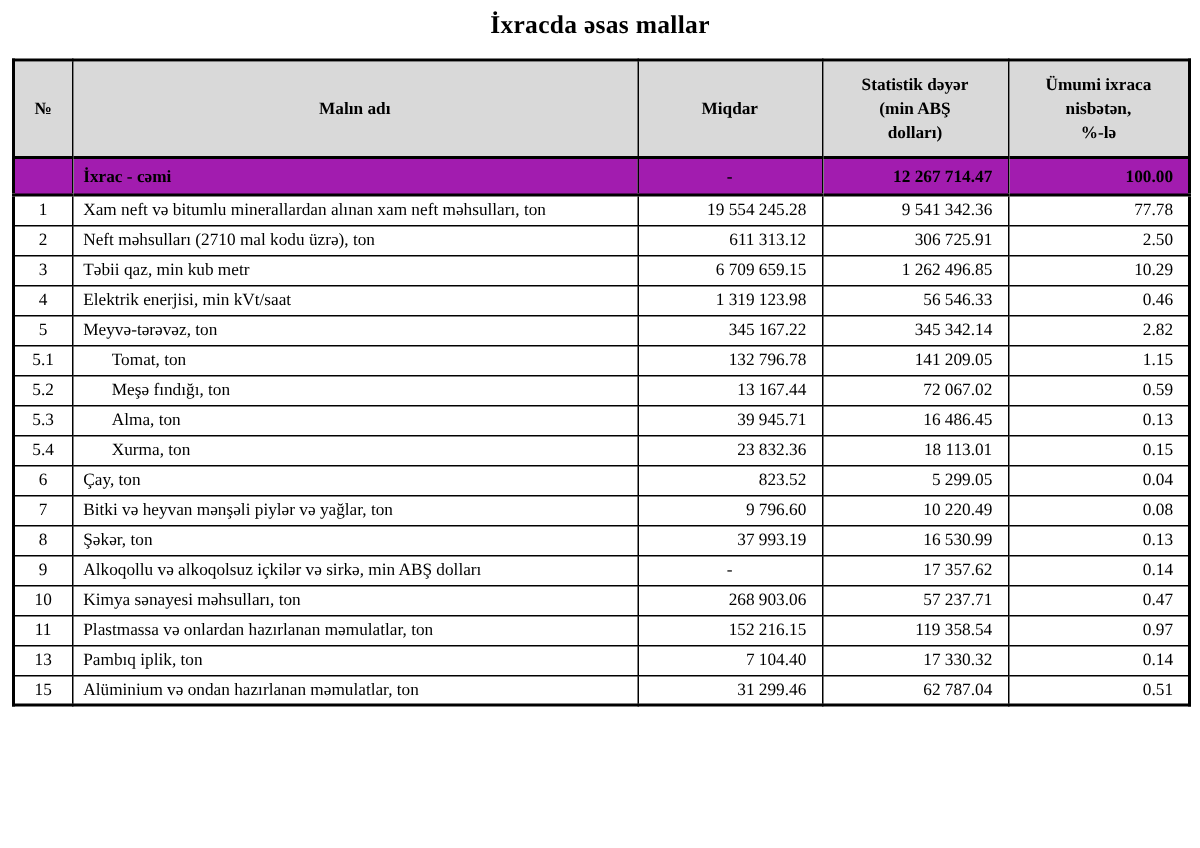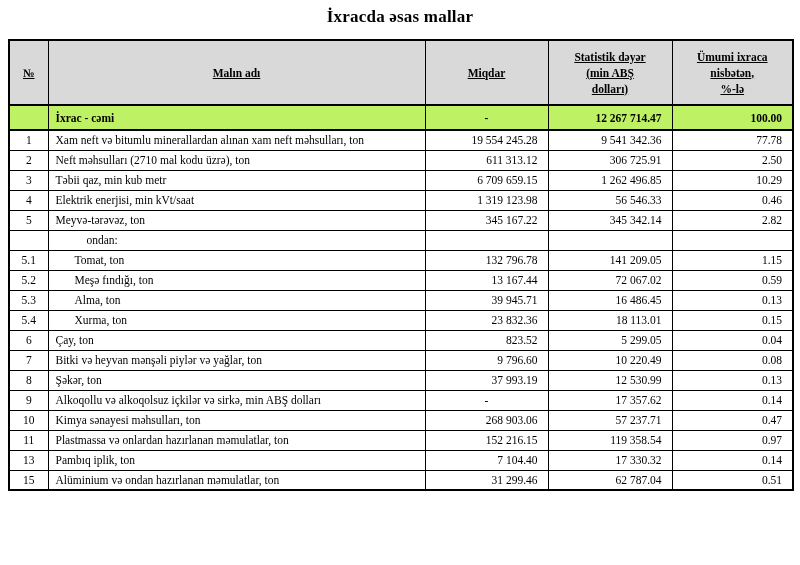--- a/index.html
+++ b/index.html
@@ -33,31 +33,30 @@
   }
   thead th {
     background: #d9d9d9;
     font-weight: bold;
     text-align: center;
     vertical-align: middle;
     height: 65px;
     line-height: 16px;
     border-bottom: 2px solid #000;
     padding: 2px;
-    text-decoration: underline;
   }
   thead th .hline { display: block; }
   tbody td { height: 20px; white-space: nowrap; }
   td.c-no    { text-align: center; }
   td.c-name  { text-align: left; padding-left: 7px; }
   td.c-qty, td.c-val, td.c-share { text-align: right; padding-right: 10px; }
   td.dash { text-align: center; padding-right: 0; }
   tr.total td {
     font-weight: bold;
-    background: #bef264;
+    background: #a21caf;
     height: 25px;
     border-bottom: 2px solid #000;
   }
   tr.sub td.c-name      { padding-left: 26px; }
   tr.sublabel td.c-name { padding-left: 38px; }
 </style>
 </head>
 <body>
 
 <div class="page">
@@ -124,27 +123,20 @@
           <td class="c-val">56 546.33</td>
           <td class="c-share">0.46</td>
         </tr>
         <tr>
           <td class="c-no">5</td>
           <td class="c-name">Meyvə-tərəvəz, ton</td>
           <td class="c-qty">345 167.22</td>
           <td class="c-val">345 342.14</td>
           <td class="c-share">2.82</td>
         </tr>
-        <tr class="sublabel">
-          <td class="c-no"></td>
-          <td class="c-name">ondan:</td>
-          <td class="c-qty"></td>
-          <td class="c-val"></td>
-          <td class="c-share"></td>
-        </tr>
         <tr class="sub">
           <td class="c-no">5.1</td>
           <td class="c-name">Tomat, ton</td>
           <td class="c-qty">132 796.78</td>
           <td class="c-val">141 209.05</td>
           <td class="c-share">1.15</td>
         </tr>
         <tr class="sub">
           <td class="c-no">5.2</td>
           <td class="c-name">Meşə fındığı, ton</td>
@@ -177,21 +169,21 @@
           <td class="c-no">7</td>
           <td class="c-name">Bitki və heyvan mənşəli piylər və yağlar, ton</td>
           <td class="c-qty">9 796.60</td>
           <td class="c-val">10 220.49</td>
           <td class="c-share">0.08</td>
         </tr>
         <tr>
           <td class="c-no">8</td>
           <td class="c-name">Şəkər, ton</td>
           <td class="c-qty">37 993.19</td>
-          <td class="c-val">12 530.99</td>
+          <td class="c-val">16 530.99</td>
           <td class="c-share">0.13</td>
         </tr>
         <tr>
           <td class="c-no">9</td>
           <td class="c-name">Alkoqollu və alkoqolsuz içkilər və sirkə, min ABŞ dolları</td>
           <td class="c-qty dash">-</td>
           <td class="c-val">17 357.62</td>
           <td class="c-share">0.14</td>
         </tr>
         <tr>

